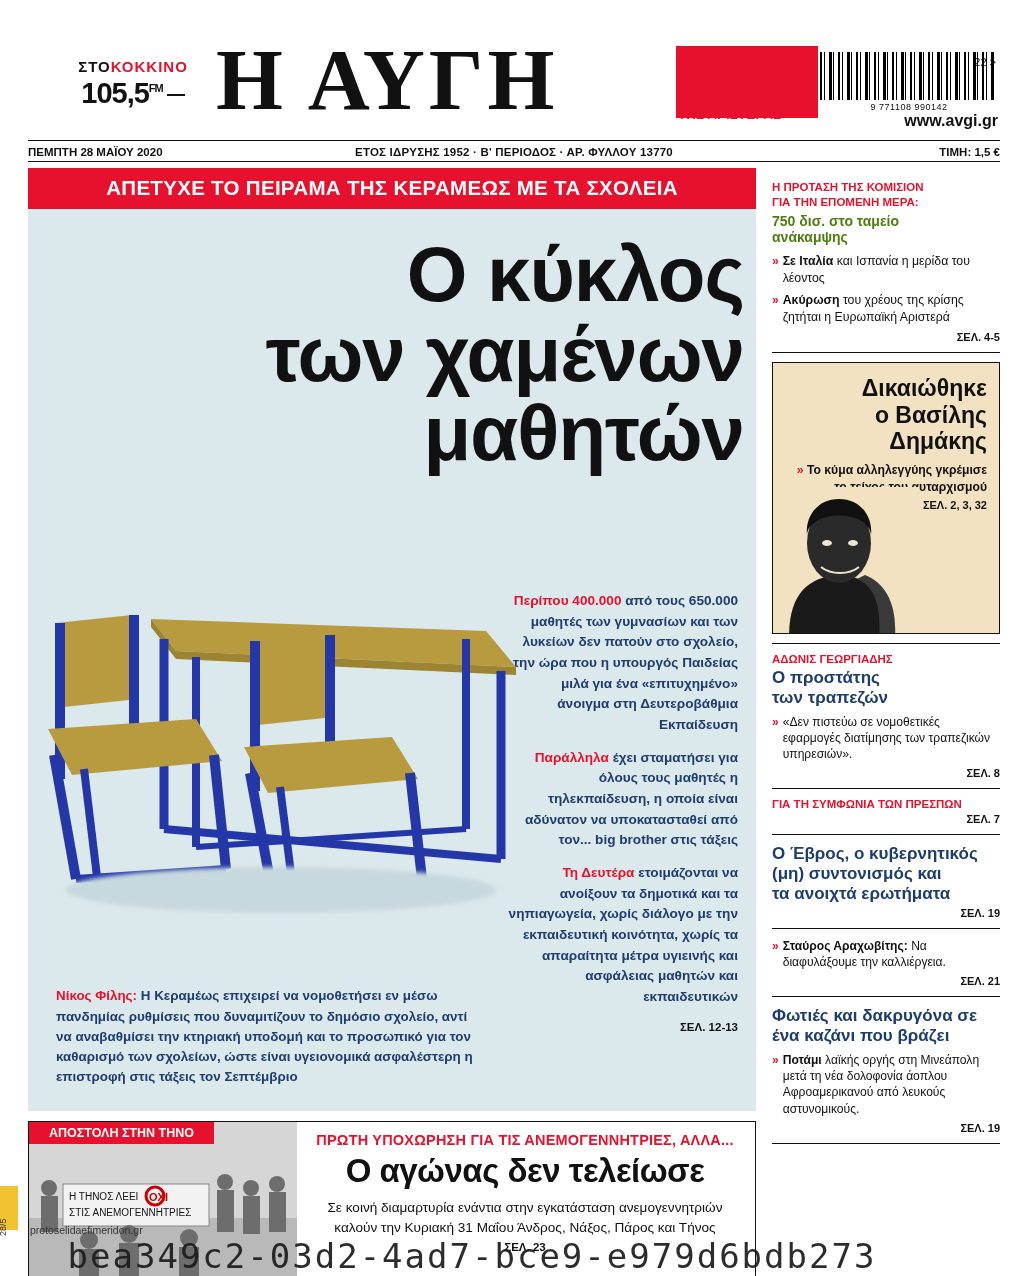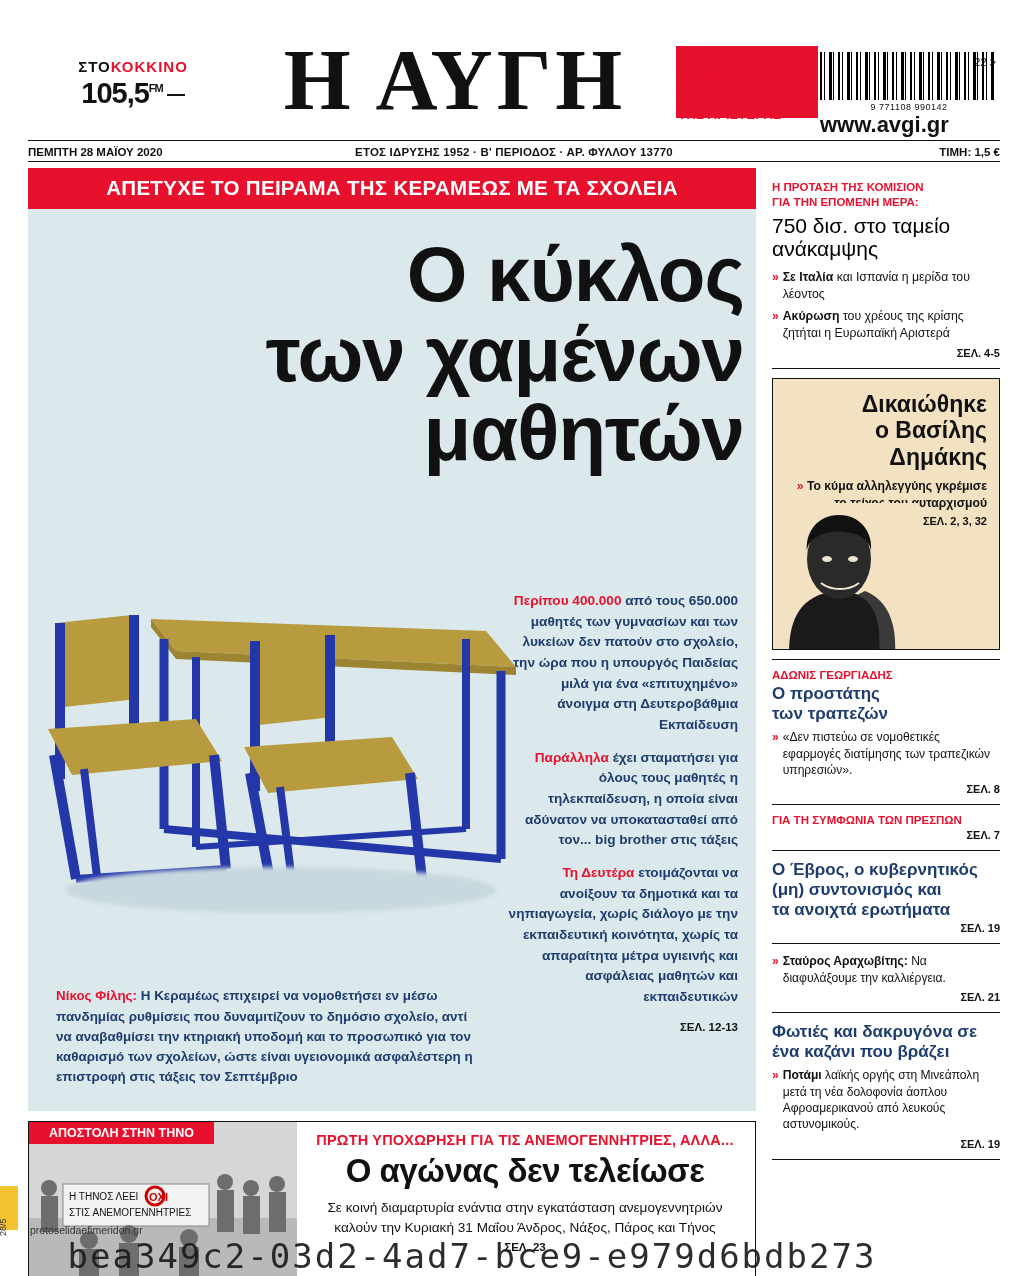--- a/index.html
+++ b/index.html
@@ -16,37 +16,37 @@
 
   
   .masthead { position:relative; height:140px; padding:11px 28px; }
   .radio-logo { position:absolute; left:58px; top:58px; width:150px; text-align:center; }
   .radio-logo .sto { font-size:15px; font-weight:bold; letter-spacing:1px; }
   .radio-logo .sto .red { color:#e8112d; }
   .radio-logo .freq { font-size:29px; font-weight:bold; letter-spacing:-1px; margin-top:2px; }
   .radio-logo .fm { font-size:11px; font-weight:bold; vertical-align:super; }
   .radio-logo .dash { display:inline-block; width:18px; border-top:2px solid #111; vertical-align:middle; margin-left:4px; }
 
-  .title-wrap { position:absolute; left:240px; top:40px; width:430px; text-align:center; }
+  .title-wrap { position:absolute; left:216px; top:40px; width:430px; }
   .title-wrap .paper-title {
     font-family:"Liberation Serif", serif;
     font-size:86px; font-weight:bold; letter-spacing:4px; line-height:0.95;
   }
   .redbox {
     position:absolute; left:676px; top:46px; width:142px; height:72px;
     background:#e8112d;
   }
   .sub-right { position:absolute; left:678px; top:70px; width:150px; font-size:13.5px; font-weight:bold; color:#e8112d; line-height:1.35; }
   .barcode-wrap { position:absolute; right:30px; top:52px; width:178px; text-align:center; }
   .barcode { height:48px; width:175px; background:
      repeating-linear-gradient(90deg,#000 0 2px,#fff 2px 4px,#000 4px 5px,#fff 5px 9px,#000 9px 12px,#fff 12px 13px,#000 13px 14px,#fff 14px 18px);
   }
   .barcode-num { font-size:9px; margin-top:2px; letter-spacing:0.5px; }
   .barcode-issue { position:absolute; right:32px; top:56px; font-size:11px; }
-  .site-url { position:absolute; right:30px; top:112px; width:178px; text-align:left; font-size:22px; font-weight:bold; }
+  .site-url { position:absolute; right:30px; top:112px; width:178px; text-align:right; font-size:16px; font-weight:bold; }
 
   
   .infobar {
     position:absolute; left:28px; top:140px; width:972px;
     border-top:1.5px solid #111; border-bottom:1.5px solid #111;
     height:22px; line-height:22px;
     font-size:11.5px; font-weight:bold;
   }
   .infobar .left { position:absolute; left:0; }
   .infobar .center { position:absolute; left:0; width:100%; text-align:center; letter-spacing:0.2px; }
@@ -98,21 +98,21 @@
     font-size:12.5px; font-weight:bold; padding:4px 20px; z-index:4;
   }
   .strip-text { position:absolute; left:278px; right:12px; top:10px; text-align:center; }
   .strip-kicker { color:#e8112d; font-size:14.5px; font-weight:bold; letter-spacing:0.2px; }
   .strip-head { font-size:33px; font-weight:bold; margin-top:4px; letter-spacing:-0.5px; }
   .strip-body { font-size:13.6px; line-height:1.45; margin-top:8px; }
   .strip-sel { font-size:11.5px; font-weight:bold; margin-top:4px; }
 
   
   .rc-kicker { color:#e8112d; font-size:11.5px; font-weight:bold; line-height:1.3;margin-top:12px; }
-  .rc-title { font-size:21px; font-weight:normal; color:#000000; line-height:1.12; margin-top:4px; }
+  .rc-title { font-size:14px; font-weight:bold; color:#4d7c0f; line-height:1.12; margin-top:4px; }
   .rc-bullets { margin-top:8px; font-size:12.3px; line-height:1.38; color:#111; }
   .bullet { display:flex; margin-bottom:5px; }
   .bullet .chev { color:#e8112d; font-weight:bold; margin-right:4px; flex:none; font-size:12px; }
   .bullet b { font-weight:bold; }
   .rc-sel { text-align:right; font-size:11px; font-weight:bold; margin-top:3px; }
   .rc-rule { border-top:1px solid #111; margin:9px 0 9px; }
 
   .dimakis-box { border:1.5px solid #111; background:#f2e2c2; height:272px; position:relative; overflow:hidden; }
   .dimakis-box .dtitle { text-align:right; font-size:23px; font-weight:bold; line-height:1.15; padding:12px 12px 0; }
   .dimakis-box .dbul { text-align:right; font-size:12.2px; line-height:1.35; padding:8px 12px 0; font-weight:bold; }

